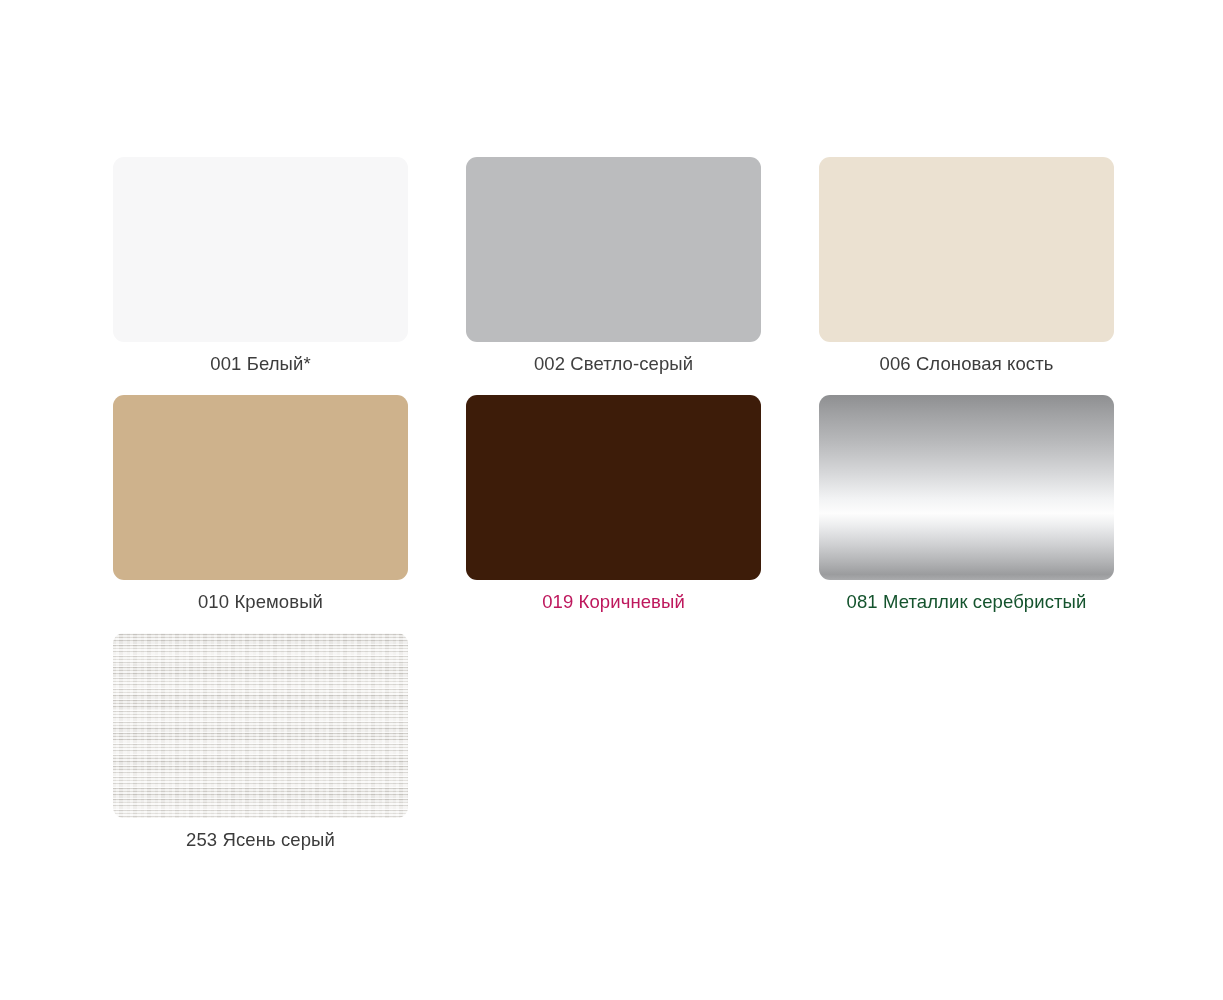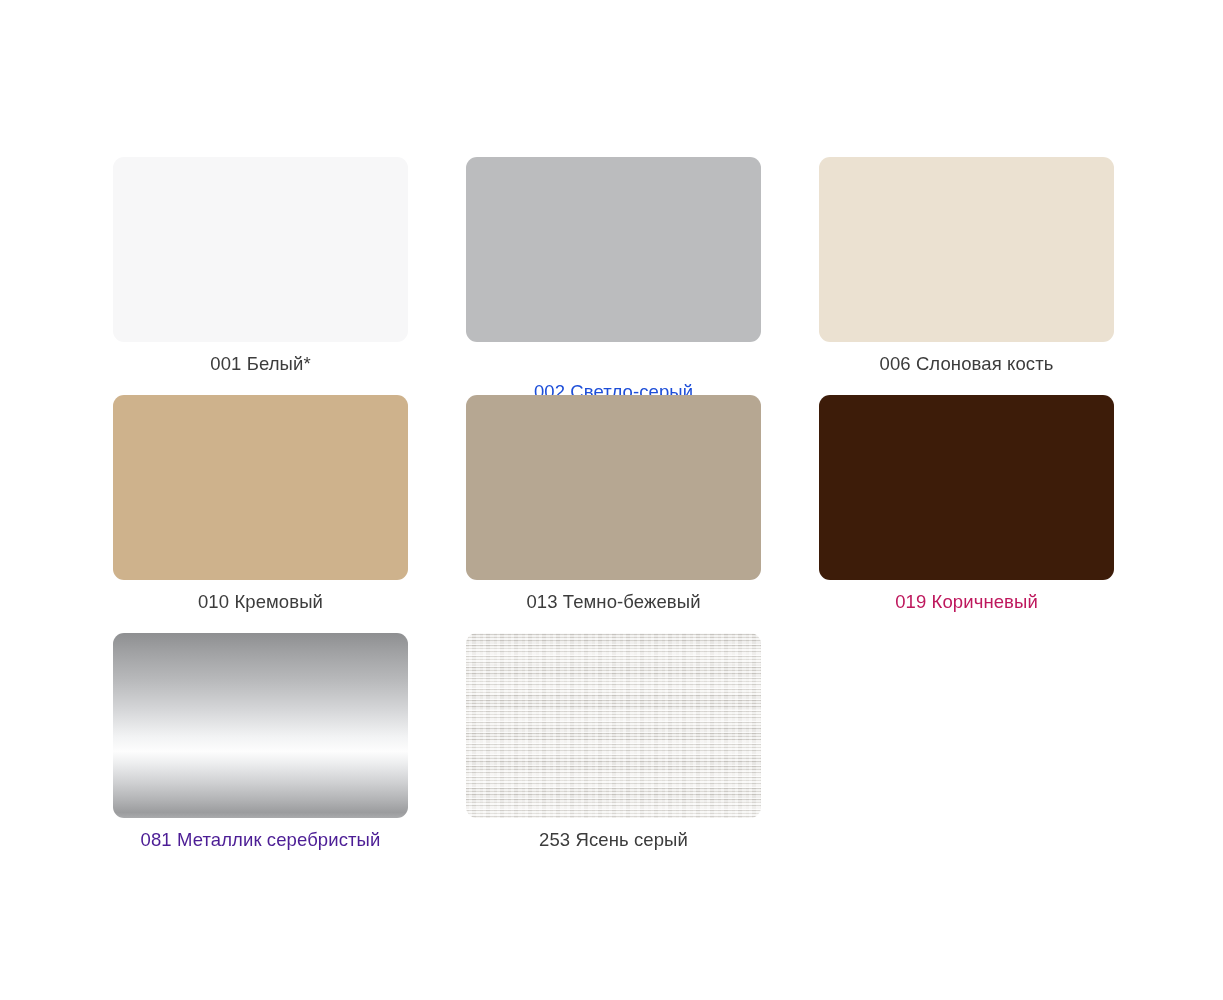--- a/index.html
+++ b/index.html
@@ -115,47 +115,43 @@
 
 <div class="palette">
 
   <div class="swatch-cell">
     <div class="swatch-chip" style="background-color: rgb(247, 247, 248);"></div>
     <div class="swatch-label" style="color: rgb(60, 60, 60);">001 Белый*</div>
   </div>
 
   <div class="swatch-cell">
     <div class="swatch-chip" style="background-color: rgb(187, 188, 190);"></div>
-    <div class="swatch-label" style="color: #1d4ed8; margin-top: 28px;">002 Светло-серый</div>
+    <div class="swatch-label" style="color: #404040;">002 Светло-серый</div>
   </div>
 
 
   <div class="swatch-cell">
     <div class="swatch-chip" style="background-color: rgb(235, 225, 209);"></div>
     <div class="swatch-label" style="color: rgb(60, 60, 60);">006 Слоновая кость</div>
   </div>
 
   <div class="swatch-cell">
     <div class="swatch-chip" style="background-color: rgb(206, 178, 140);"></div>
     <div class="swatch-label" style="color: rgb(60, 60, 60);">010 Кремовый</div>
   </div>
 
-  <div class="swatch-cell">
-    <div class="swatch-chip" style="background-color: rgb(182, 167, 146);"></div>
-    <div class="swatch-label" style="color: rgb(60, 60, 60);">013 Темно-бежевый</div>
-  </div>
 
   <div class="swatch-cell">
     <div class="swatch-chip" style="background-color: rgb(61, 28, 9);"></div>
     <div class="swatch-label" style="color: #be185d;">019 Коричневый</div>
   </div>
 
   <div class="swatch-cell">
     <div class="swatch-chip finish-metallic"></div>
-    <div class="swatch-label" style="color: #4c1d95;">081 Металлик серебристый</div>
+    <div class="swatch-label" style="color: #14532d;">081 Металлик серебристый</div>
   </div>
 
   <div class="swatch-cell">
     <div class="swatch-chip finish-wood"></div>
     <div class="swatch-label" style="color: rgb(60, 60, 60);">253 Ясень серый</div>
   </div>
 
 </div>
 
 </body></html>

